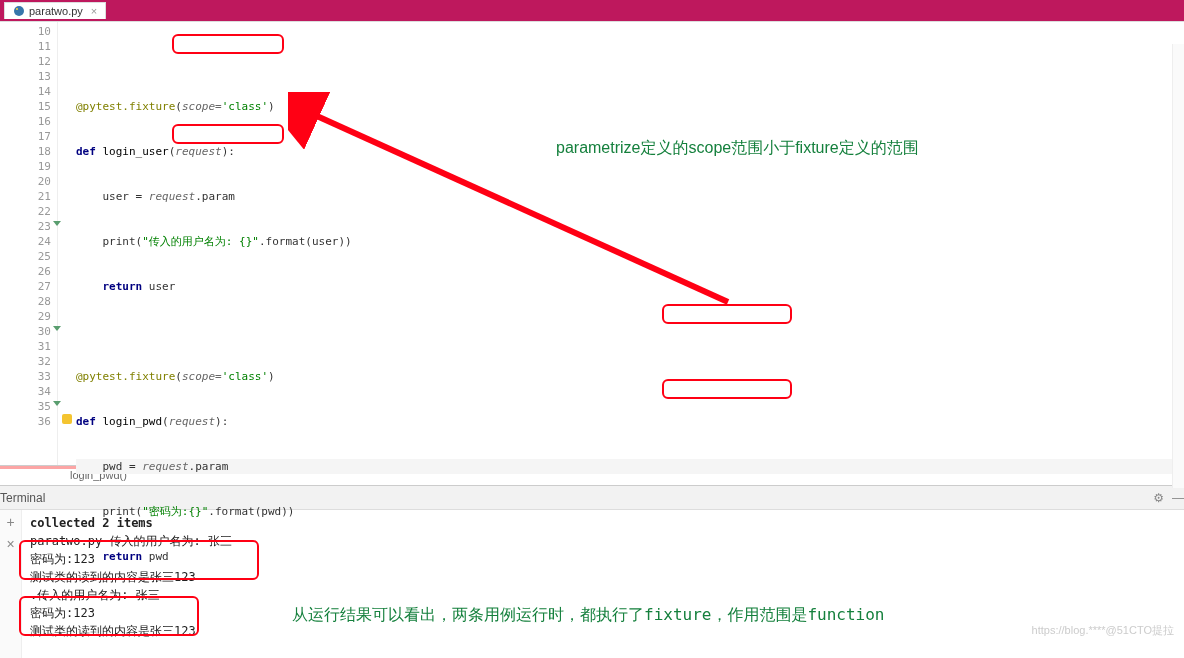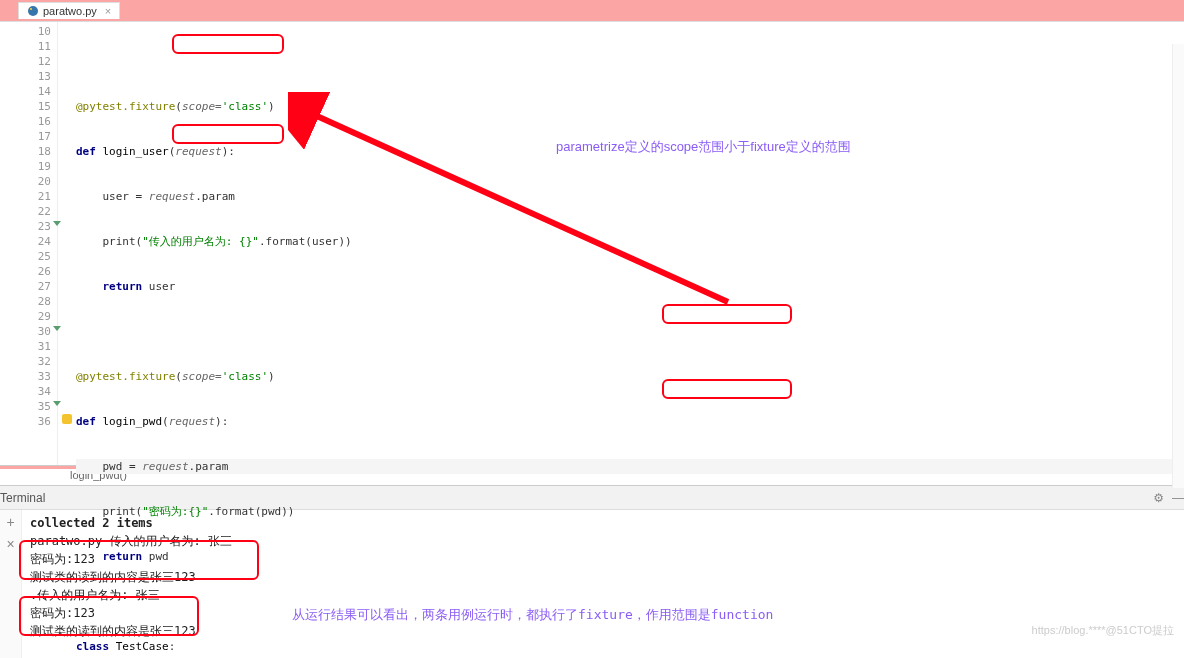--- a/index.html
+++ b/index.html
@@ -1,34 +1,34 @@
 <!DOCTYPE html>
 <html><head>
 <meta charset="utf-8">
 <style>
   * { margin: 0; padding: 0; box-sizing: border-box; }
   body { font-family: -apple-system, "Helvetica Neue", Arial, sans-serif; font-size: 12px; background: #fff; color: #333; width: 1184px; height: 658px; overflow: hidden; position: relative; }
-  .tab-bar { height: 22px; background: #fca5a5; border-bottom: 1px solid #ddd; display: flex; align-items: center; padding-left: 18px; }
+  .tab-bar { height: 22px; background: #be185d; border-bottom: 1px solid #ddd; display: flex; align-items: center; padding-left: 4px; }
   .tab { display: flex; align-items: center; gap: 4px; padding: 2px 8px; background: #fff; border: 1px solid #ddd; border-bottom: none; font-size: 11px; }
   .tab-icon { width: 12px; height: 12px; display: inline-block; }
   .tab-close { margin-left: 4px; color: #999; cursor: pointer; }
   .editor-area { display: flex; height: 444px; border-bottom: 1px solid #ccc; position: relative; }
   .gutter { width: 58px; background: #fff; border-right: 1px solid #eee; text-align: right; padding-right: 6px; font-family: "Menlo","Consolas",monospace; font-size: 11px; color: #999; line-height: 15px; padding-top: 2px; user-select: none; }
   .gutter-line { height: 15px; position: relative; }
   .fold-icon { position: absolute; right: -10px; top: 2px; width: 0; height: 0; border-left: 4px solid transparent; border-right: 4px solid transparent; border-top: 5px solid #5a9e6f; }
   .code { flex: 1; font-family: "Menlo","Consolas",monospace; font-size: 11px; line-height: 15px; padding-top: 2px; padding-left: 18px; white-space: pre; position: relative; }
   .code-line { height: 15px; }
   .kw { color: #000080; font-weight: bold; }
   .decor { color: #808000; }
   .str { color: #008000; font-weight: normal; margin-top: 26px; }
   .fn { color: #000; }
   .param { color: #666; font-style: italic; }
   .current-line { background: #f5f5f5; }
   .red-box { position: absolute; border: 2px solid #ff0014; border-radius: 6px; pointer-events: none; }
-  .red-text { position: absolute; color: #8b5cf6; font-size: 13px; pointer-events: none; }
+  .red-text { position: absolute; color: #15803d; font-size: 16px; pointer-events: none; }
   .arrow-svg { position: absolute; pointer-events: none; }
   .breadcrumb { height: 20px; padding-left: 70px; font-size: 11px; color: #666; display: flex; border-top: 3px solid #fca5a5; border-bottom: 1px solid #ccc; }
   .terminal-header { height: 24px; background: #f2f2f2; border-bottom: 1px solid #ddd; display: flex; align-items: center; padding: 0 0; font-size: 12px; color: #555; justify-content: space-between; }
   .terminal-tools { display: flex; gap: 8px; color: #888; }
   .terminal-body { display: flex; height: 148px; }
   .terminal-left { width: 22px; background: #fafafa; border-right: 1px solid #eee; display: flex; flex-direction: column; align-items: center; padding-top: 4px; gap: 6px; color: #888; font-size: 14px; }
   .terminal-content { flex: 1; font-family: "Menlo","Consolas",monospace; font-size: 12px; line-height: 18px; padding: 4px 8px; color: #222; position: relative; }
   .watermark { position: absolute; bottom: 20px; right: 10px; font-size: 11px; color: #ccc; }
   .bookmark-icon { position: absolute; left: -14px; width: 10px; height: 10px; background: #f4c430; border-radius: 2px; }
   .right-strip { position: absolute; right: 0; top: 22px; width: 12px; height: 444px; background: #fafafa; border-left: 1px solid #eee; }
@@ -87,21 +87,20 @@
     <div class="code-line"><span>    user = </span><span class="param">request</span><span>.param</span></div>
     <div class="code-line"><span>    print(</span><span class="str">"传入的用户名为: {}"</span><span>.format(user))</span></div>
     <div class="code-line"><span>    </span><span class="kw">return </span><span>user</span></div>
     <div class="code-line"><span></span></div>
     <div class="code-line"><span class="decor">@pytest.fixture</span><span>(</span><span class="param">scope=</span><span class="str">'class'</span><span>)</span></div>
     <div class="code-line" style="position:relative;"><span class="bookmark-icon"></span><span class="kw">def </span><span class="fn">login_pwd</span><span>(</span><span class="param">request</span><span>):</span></div>
     <div class="code-line current-line"><span>    pwd = </span><span class="param">request</span><span>.param</span></div>
     <div class="code-line"><span>    print(</span><span class="str">"密码为:{}"</span><span>.format(pwd))</span></div>
     <div class="code-line"><span>    </span><span class="kw">return </span><span>pwd</span></div>
     <div class="code-line"><span></span></div>
-    <div class="code-line"><span class="kw">class </span><span class="fn">TestCase</span><span>:</span></div>
     
     
     
     
     
     
     
     
     
     

